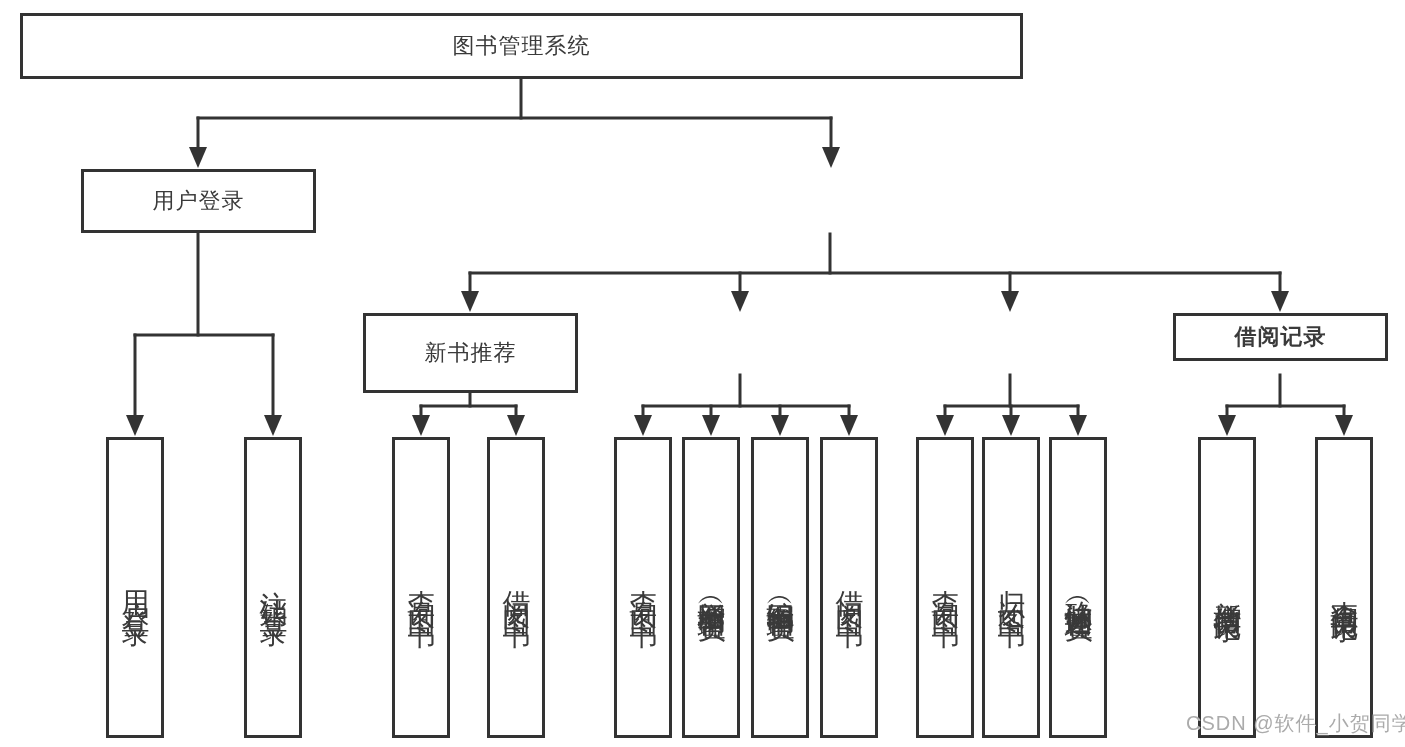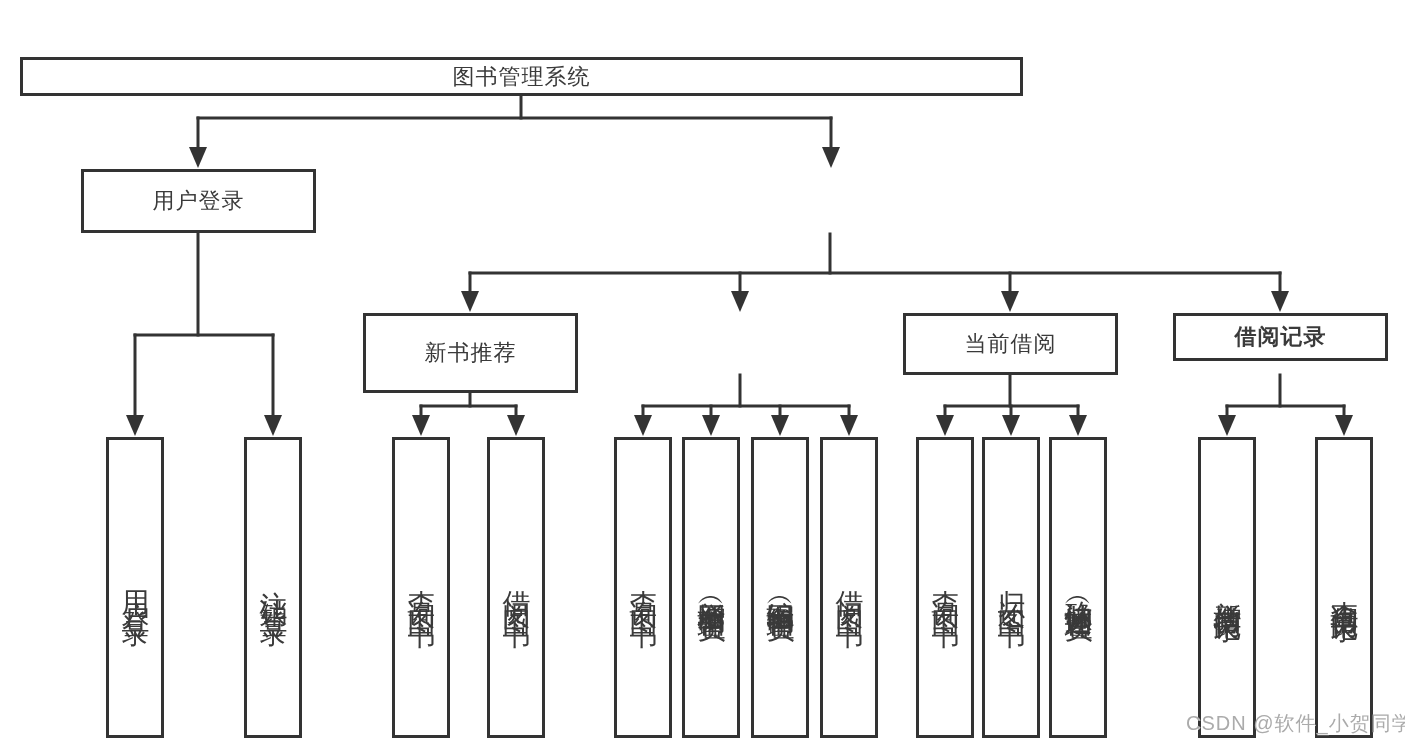--- a/index.html
+++ b/index.html
@@ -143,26 +143,25 @@
     <g>
       <line x1="1280" y1="375" x2="1280" y2="406"></line>
       <line x1="1227" y1="406" x2="1344" y2="406"></line>
       <line x1="1227" y1="406" x2="1227" y2="420"></line>
       <line x1="1344" y1="406" x2="1344" y2="420"></line>
       <polygon points="1218,415 1236,415 1227,436"></polygon>
       <polygon points="1335,415 1353,415 1344,436"></polygon>
     </g>
   </svg>
 
-  <div class="node hbox" style="left:20px; top:13px; width:1003px; height:39px;margin-top:44px;">图书管理系统</div>
+  <div class="node hbox" style="left:20px; top:13px; width:1003px; height:66px;">图书管理系统</div>
 
   <div class="node hbox" style="left:81px; top:169px; width:235px; height:64px;">用户登录</div>
 
   <div class="node hbox" style="left:363px; top:313px; width:215px; height:80px;">新书推荐</div>
-  <div class="node hbox" style="left:903px; top:313px; width:215px; height:62px;">当前借阅</div>
   <div class="node hbox" style="left:1173px; top:313px; width:215px; height:48px;font-weight:bold;">借阅记录</div>
 
   <div class="node leaf" style="left:106px; top:437px; width:58px; height:301px;">用户登录</div>
   <div class="node leaf" style="left:244px; top:437px; width:58px; height:301px;">注销登录</div>
 
   <div class="node leaf" style="left:392px; top:437px; width:58px; height:301px;">查询图书</div>
   <div class="node leaf" style="left:487px; top:437px; width:58px; height:301px;">借阅图书</div>
 
   <div class="node leaf" style="left:614px; top:437px; width:58px; height:301px;">查询图书</div>
   <div class="node leaf long" style="left:682px; top:437px; width:58px; height:301px;">新增图书（管理员）</div>

